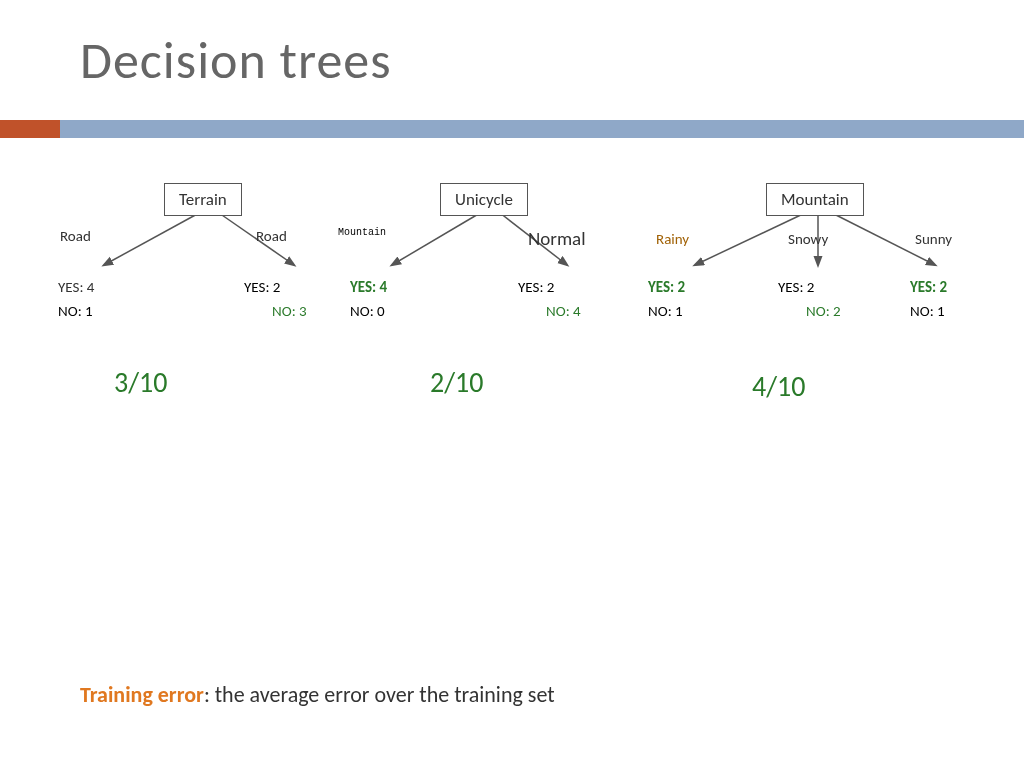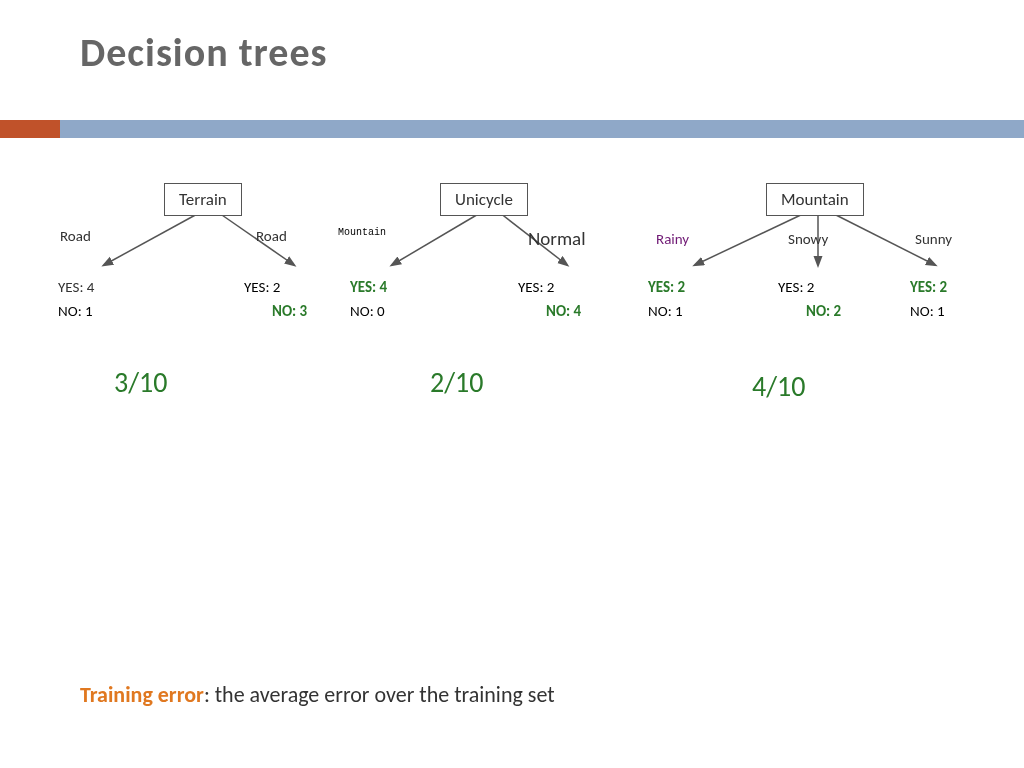--- a/index.html
+++ b/index.html
@@ -37,22 +37,22 @@
       left: 60px;
       width: 964px;
       height: 18px;
       background: #8fa8c8;
     }
 
     .page-title {
       position: absolute;
       top: 28px;
       left: 80px;
-      font-size: 40px;
-      font-weight: 700;
+      font-size: 52px;
+      font-weight: 400;
       color: #666666;
       letter-spacing: 1px;
     }
 
     
     .content {
       position: absolute;
       top: 155px;
       left: 0;
       width: 1024px;
@@ -78,21 +78,21 @@
       position: relative;
       z-index: 2;
     }
 
     .yes-bold {
       color: #2a7a2a;
       font-weight: bold;
     }
     .no-bold {
       color: #2a7a2a;
-      font-weight: bold;
+      font-weight: normal;
       padding-left: 28px;
     }
     .yes-normal { color: #333; }
 
     .fraction {
       color: #2a7a2a;
       font-size: 28px;
       font-weight: 500;
       text-align: center;
       margin-top: 12px;
@@ -202,21 +202,21 @@
           <marker id="arrow3" markerWidth="8" markerHeight="8" refX="6" refY="3" orient="auto">
             <path d="M0,0 L0,6 L8,3 z" fill="#555"></path>
           </marker>
         </defs>
       </svg>
 
       <div style="position:absolute; top:8px; left:126px;">
         <div class="node-box">Mountain</div>
       </div>
 
-      <div style="position:absolute; top:55px; left:16px; font-size:15px; color:#701a75;">Rainy</div>
+      <div style="position:absolute; top:55px; left:16px; font-size:15px; color:#a16207;">Rainy</div>
 
       <div style="position:absolute; top:55px; left:148px; font-size:15px; color:#333;">Snowy</div>
 
       <div style="position:absolute; top:55px; left:275px; font-size:15px; color:#333;">Sunny</div>
 
       <div style="position:absolute; top:100px; left:8px; font-size:15px; line-height:1.6;">
         <div><span class="yes-bold"><span>YES</span>: <span>2</span></span></div>
         <div><span><span>NO</span>: <span>1</span></span></div>
       </div>
 

